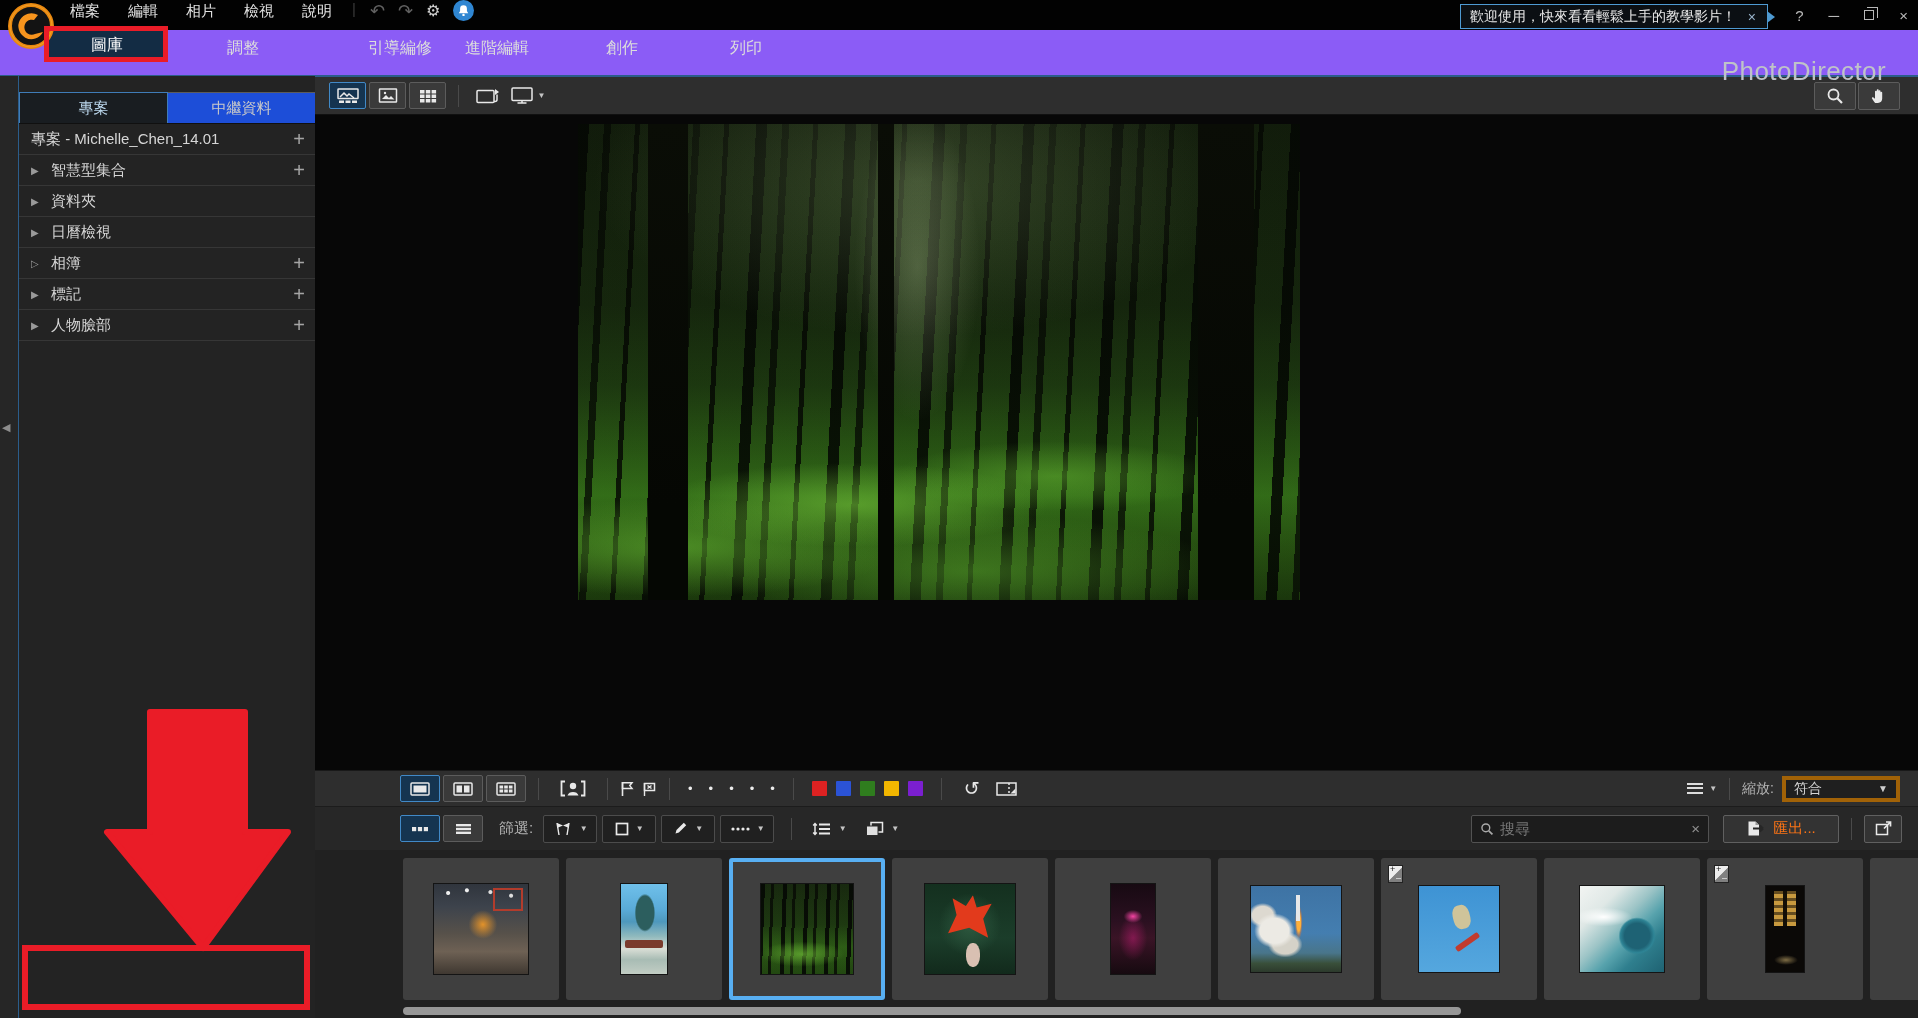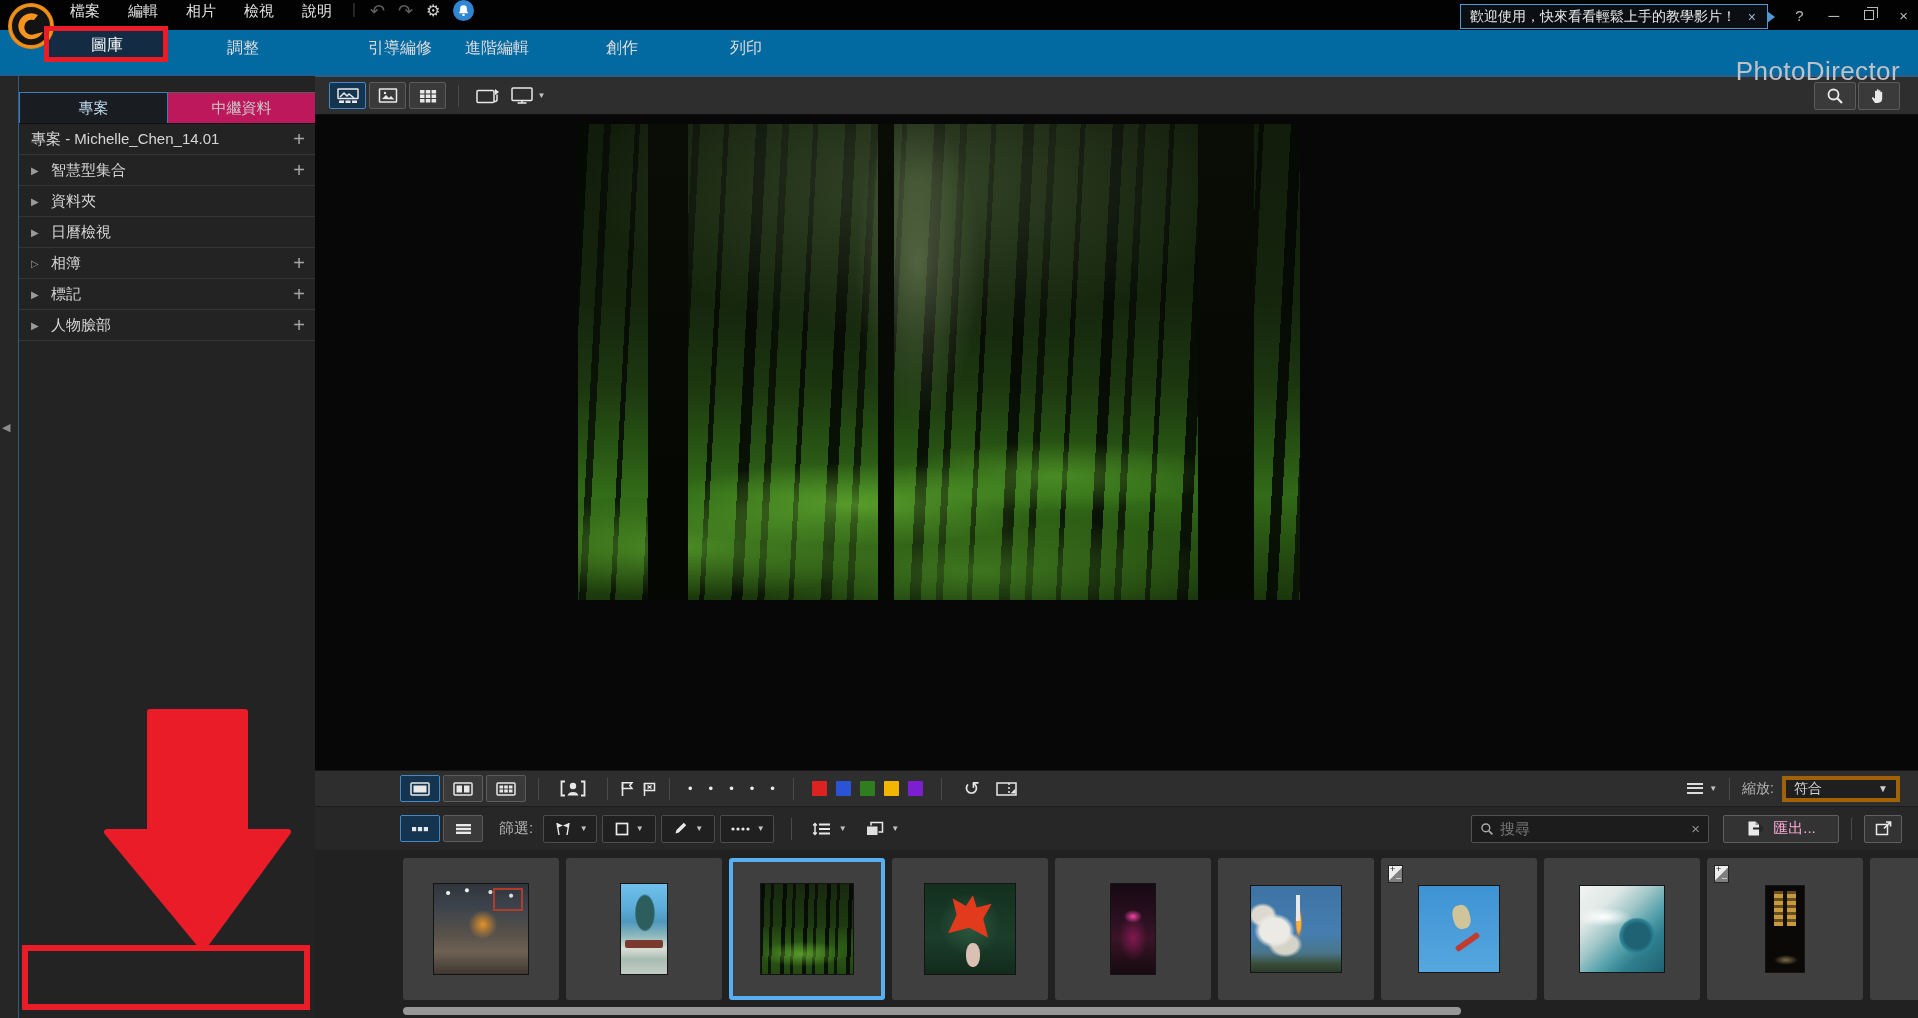--- a/index.html
+++ b/index.html
@@ -22,40 +22,40 @@
 .callout::after { content:''; position:absolute; right:-8px; top:6px; border-top:6px solid transparent;
                   border-bottom:6px solid transparent; border-left:8px solid #4e9ad2; }
 .callout-close { margin-left:auto; color:#9ab5cc; font-size:14px; padding:0 2px; }
 .win-controls { position:absolute; right:10px; top:0; height:30px; display:flex; gap:25px; align-items:center;
                 color:#b8b8b8; font-size:15px; }
 .win-restore { width:10px; height:10px; border:1px solid #b8b8b8; position:relative; display:inline-block; }
 .win-restore::before { content:''; position:absolute; left:2px; top:-4px; width:10px; height:10px;
                        border-top:1px solid #b8b8b8; border-right:1px solid #b8b8b8; }
 
 
-.tabbar { position:relative; height:45px; background:#0369a1; z-index:5; }
+.tabbar { position:relative; height:45px; background:#8b5cf6; z-index:5; }
 .tab-library { position:absolute; left:48px; top:0; width:118px; height:31px; background:#132c44;
                border:1px solid #3f7cb8; display:flex; align-items:center; justify-content:center;
                font-size:16px; color:#fff; }
 .tab { position:absolute; top:5px; transform:translateX(-50%); font-size:16px; color:#dcdcdc; padding:3px 8px; }
-.brand { position:absolute; right:18px; top:56px; z-index:30; font-size:26px; color:#bfc3c8;
+.brand { position:absolute; right:32px; top:56px; z-index:30; font-size:26px; color:#bfc3c8;
          letter-spacing:.4px; pointer-events:none; }
 
 
 .bodywrap { position:absolute; top:75px; left:0; right:0; bottom:0; display:flex; border-top:1px solid #2b5d8b; }
 .collapse-strip { width:18px; background:#262626; position:relative; }
 .collapse-arrow { position:absolute; left:2px; top:345px; color:#8d8d8d; font-size:11px; }
 
 
 .sidebar { width:297px; background:#232323; border-left:1px solid #2b5d8b; position:relative;
            display:flex; flex-direction:column; }
 .side-tabs { display:flex; margin-top:16px; height:31px; }
 .side-tab { flex:1; display:flex; align-items:center; justify-content:center; font-size:15px; }
 .side-tab.on { background:#191d21; border:1px solid #3f7cb8; border-bottom:none; color:#bcd8ee; }
-.side-tab.off { background:#be185d; border-top:1px solid #5c5c5c; color:#c9c9c9; }
+.side-tab.off { background:#1d4ed8; border-top:1px solid #5c5c5c; color:#c9c9c9; }
 .tree { flex:1; border-top:1px solid #101010; }
 .tree-row { height:31px; display:flex; align-items:center; padding:0 10px 0 12px;
             border-bottom:1px solid #363636; font-size:15px; color:#d6d6d6; }
 .tw { width:20px; color:#9a9a9a; font-size:10px; }
 .plus { margin-left:auto; color:#a5a5a5; font-size:20px; font-weight:400; line-height:1; }
 .side-bottom { height:58px; border-top:1px solid #3e3e3e; position:relative; background:#232323; }
 .sbtn { position:absolute; top:15px; height:28px; background:#333; border:1px solid #606060; border-radius:2px;
         color:#d6d6d6; font-size:15px; display:flex; align-items:center; justify-content:center; }
 .btn-import { left:15px; width:152px; }
 .btn-stock { left:184px; width:101px; }
@@ -106,21 +106,21 @@
 
 .fbar { height:44px; background:#272727; border-top:1px solid #1c1c1c; display:flex; align-items:center; padding-left:85px; }
 .fdrop { width:54px; height:28px; background:#202020; border:1px solid #4c4c4c; border-radius:2px;
          display:flex; align-items:center; justify-content:center; gap:4px; margin-right:5px; }
 .flabel { color:#b3b3b3; font-size:15px; margin:0 10px 0 16px; }
 .search { width:238px; height:28px; background:#1c1c1c; border:1px solid #525252; border-radius:2px;
           display:flex; align-items:center; padding:0 8px; margin-left:auto; gap:6px; }
 .search input { flex:1; min-width:0; background:transparent; border:none; outline:none; color:#cfcfcf; font-size:15px; }
 .search-x { color:#8f8f8f; font-size:15px; }
 .btn-export { width:116px; height:28px; margin-left:14px; background:#333; border:1px solid #606060; border-radius:2px;
-              display:flex; align-items:center; justify-content:center; gap:7px; font-size:15px; color:#f9a8d4; }
+              display:flex; align-items:center; justify-content:center; gap:7px; font-size:15px; color:#f97316; }
 .btn-ext { width:38px; height:28px; margin:0 16px 0 0; background:#333; border:1px solid #606060; border-radius:2px;
            display:flex; align-items:center; justify-content:center; }
 
 
 .strip { height:154px; background:#212121; display:flex; gap:7px; padding:8px 0 0 88px; overflow:hidden; }
 .cell { width:156px; height:142px; flex:none; background:#3f3f3f; border-radius:3px; position:relative;
         display:flex; align-items:center; justify-content:center; }
 .cell.selected { border:4px solid #58aff2; }
 .badge { position:absolute; left:7px; top:7px; width:15px; height:18px; border:1px solid #222;
          background:linear-gradient(135deg,#ededed 0 48%,#808080 52%); z-index:2; }

